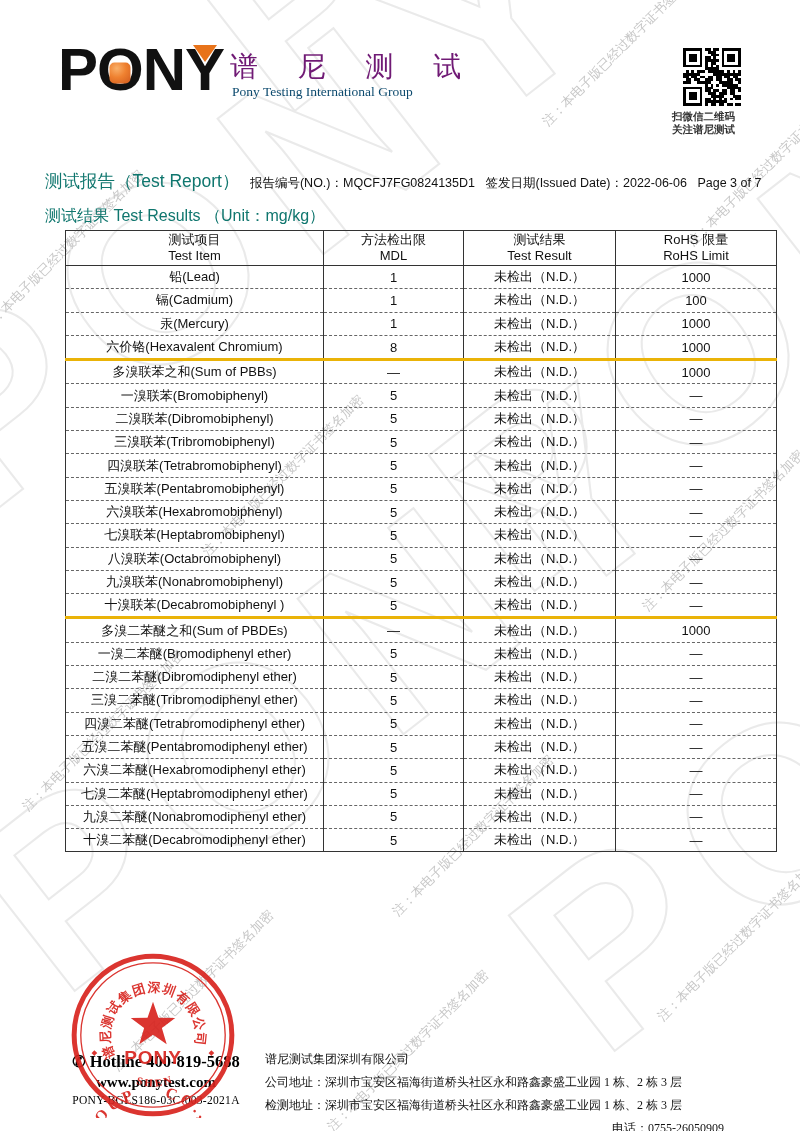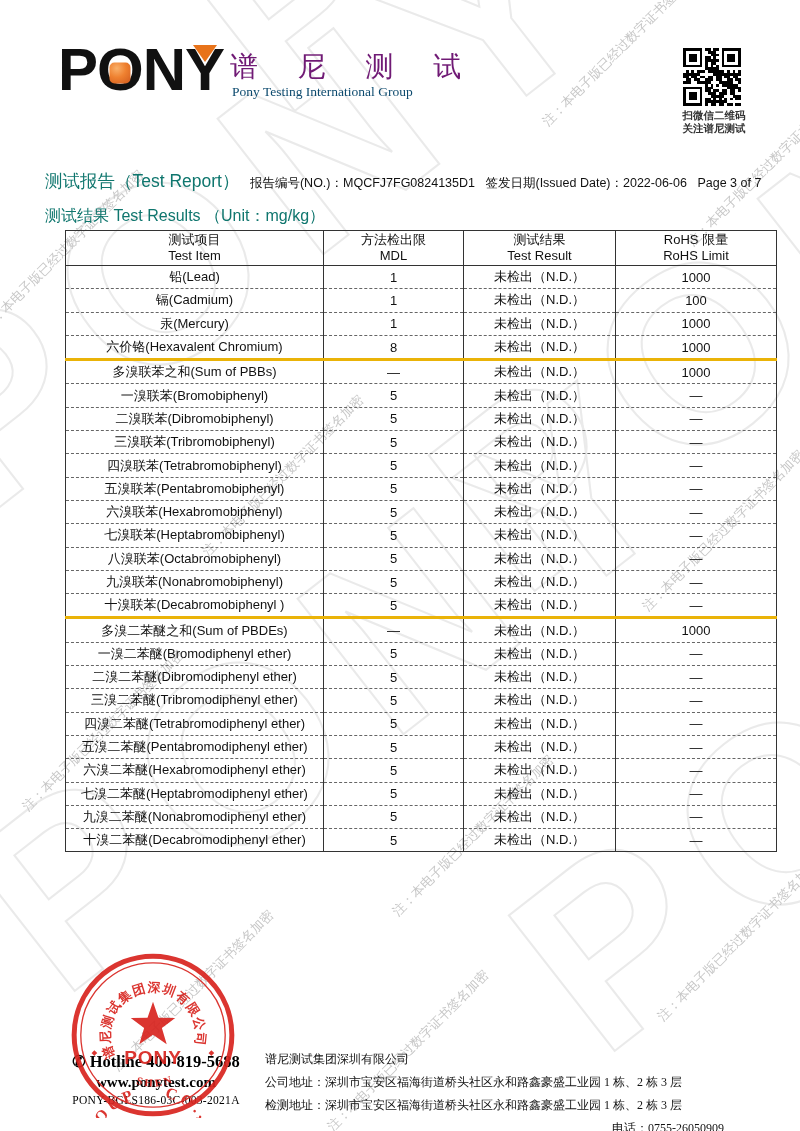--- a/index.html
+++ b/index.html
@@ -22,22 +22,22 @@
   .logo-y{position:relative;display:inline-block;}
   .logo-y .y-tri{position:absolute;left:50%;top:5px;transform:translateX(-50%);
       width:0;height:0;border-left:12px solid transparent;border-right:12px solid transparent;
       border-top:17px solid #e8731a;}
   .logo-cn{position:absolute;left:230px;top:48px;font-size:28px;font-weight:normal;letter-spacing:16px;
       white-space:nowrap;color:#701a75;}
   .logo-sub{position:absolute;left:232px;top:84px;font-family:"Liberation Serif","DejaVu Serif",serif;
       font-size:13.5px;color:#0c4a6e;white-space:nowrap;}
   
   .qr{position:absolute;left:683px;top:48px;width:58px;height:58px;}
-  .qr-caption{position:absolute;left:672px;top:110px;width:84px;text-align:center;
-      font-size:10.5px;line-height:13px;color:#333;font-weight:bold;font-family:Liberation Mono, monospace;}
+  .qr-caption{position:absolute;left:672px;top:110px;width:84px;text-align:left;
+      font-size:10.5px;line-height:13px;color:#333;font-weight:bold;}
   
   .title-row{position:absolute;left:45px;top:169px;width:712px;white-space:nowrap;}
   .report-title{font-size:17.5px;font-weight:normal;color:#0f766e;}
   .report-meta{font-size:12.5px;color:#111;margin-left:6px;}
   .report-meta b{font-weight:normal;}
   
   .subtitle{position:absolute;left:45px;top:206px;font-size:16px;color:#0f766e;}
   
   .tbl-wrap{position:absolute;left:45px;top:230px;padding-left:20px;}
   table.results{border-collapse:collapse;table-layout:fixed;width:711px;font-size:13px;color:#111;}

